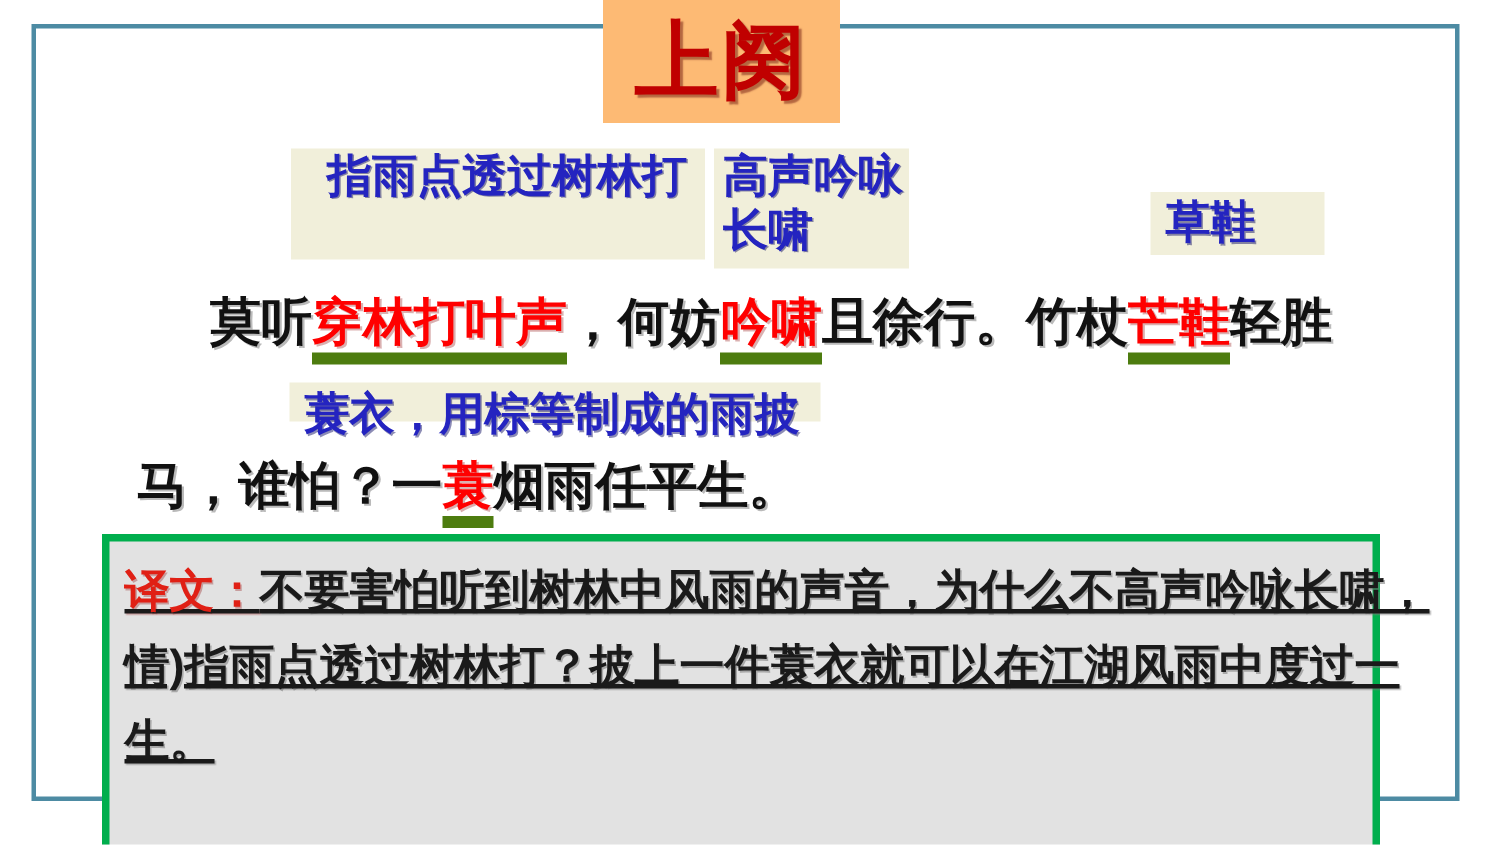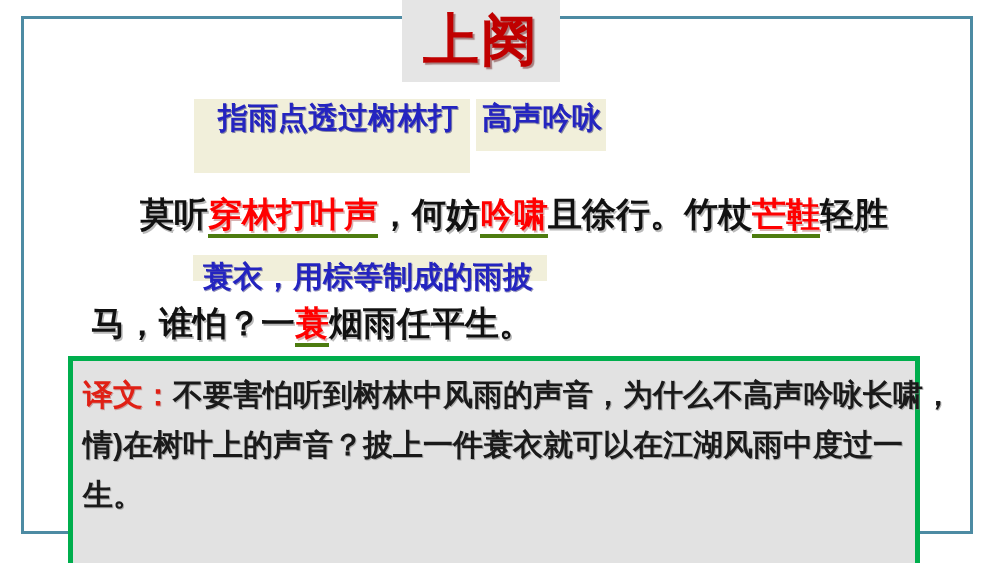--- a/index.html
+++ b/index.html
@@ -1,67 +1,71 @@
 <!DOCTYPE html>
 <html><head>
 <meta charset="utf-8">
 <style>
   html,body{margin:0;padding:0;}
   body{font-family:"Liberation Sans","DejaVu Sans",sans-serif;}
   .stage{position:relative;width:1000px;height:563px;background:#ffffff;overflow:hidden;font-weight:bold;}
 
   .frame{position:absolute;left:21px;top:16px;width:952px;height:518px;border:3px solid #4d8ba3;box-sizing:border-box;background:transparent;}
 
-  .title-box{position:absolute;left:402px;top:0;width:158px;height:82px;background:#e5e5e5;display:flex;align-items:center;justify-content:center;}
+  .title-box{position:absolute;left:402px;top:0;width:158px;height:82px;background:#fdba74;display:flex;align-items:center;justify-content:center;}
   .title-box .title{font-size:56px;color:#c00000;letter-spacing:2px;text-shadow:2px 2px 1px rgba(90,0,0,.45);}
 
   .note{position:absolute;background:#f1efda;color:#2424c0;font-size:30px;line-height:36px;white-space:nowrap;text-shadow:1px 1px 0 rgba(0,0,90,.45);}
   .note-rain{left:194px;top:99px;width:276px;height:74px;padding:1px 24px;box-sizing:border-box;text-align:center;}
-  .note-chant{left:476px;top:99px;width:130px;height:52px;padding:1px 6px;box-sizing:border-box;}
+  .note-chant{left:476px;top:99px;width:130px;height:80px;padding:1px 6px;box-sizing:border-box;}
   .note-shoes{left:767px;top:128px;width:116px;height:42px;padding:3px 10px;box-sizing:border-box;}
   .note-coir{left:193px;top:255px;width:354px;height:26px;padding:4px 10px;box-sizing:border-box;}
 
   .poem{position:absolute;color:#111;font-size:34px;white-space:nowrap;text-shadow:1.5px 1.5px 0 rgba(130,130,130,.55);}
   .poem-line1{left:140px;top:192px;}
   .poem-line2{left:91px;top:301px;}
-  .poem .hl{color:#ff0000;border-bottom:4px solid #4d7c0f;padding-bottom:1px;text-shadow:1.5px 1.5px 0 rgba(150,30,30,.35);}
+  .poem .hl{color:#ff0000;border-bottom:8px solid #4d7c0f;padding-bottom:1px;text-shadow:1.5px 1.5px 0 rgba(150,30,30,.35);}
 
   .translation{position:absolute;left:68px;top:356px;width:852px;height:250px;box-sizing:border-box;border:5px solid #00ae4d;background:#e2e2e2;padding:9px 10px 0 10px;color:#1a1a1a;font-size:30px;line-height:50px;text-shadow:1px 1px 0 rgba(120,120,120,.55);}
-  .translation .t-line{white-space:nowrap;}
+  .translation .t-line{white-space:nowrap;text-decoration:underline;}
   .translation .t-label{color:#e02015;text-shadow:1px 1px 0 rgba(150,30,30,.35);}
 </style>
 </head>
 <body>
 
 <div class="stage">
 
   <div class="frame"></div>
 
   <div class="title-box">
     <span class="title">上阕</span>
   </div>
 
   <div class="note note-rain">
     <div>指雨点透过树林打</div>
   </div>
 
   <div class="note note-chant">
     <div>高声吟咏</div>
+    <div>长啸</div>
   </div>
 
+  <div class="note note-shoes">
+    <div>草鞋</div>
+  </div>
 
   <div class="poem poem-line1"><span>莫听</span><span class="hl">穿林打叶声</span><span>，何妨</span><span class="hl">吟啸</span><span>且徐行。竹杖</span><span class="hl">芒鞋</span><span>轻胜</span></div>
 
   <div class="note note-coir">
     <div>蓑衣，用棕等制成的雨披</div>
   </div>
 
   <div class="poem poem-line2"><span>马，谁怕？一</span><span class="hl">蓑</span><span>烟雨任平生。</span></div>
 
   <div class="translation">
     <div class="t-line">
       <span class="t-label">译文：</span><span>不要害怕听到树林中风雨的声音，为什么不高声吟咏长啸，</span>
     </div>
-    <div class="t-line">情)在树叶上的声音？披上一件蓑衣就可以在江湖风雨中度过一</div>
+    <div class="t-line">情)指雨点透过树林打？披上一件蓑衣就可以在江湖风雨中度过一</div>
     <div class="t-line">生。</div>
   </div>
 
 </div>
 
 </body></html>

